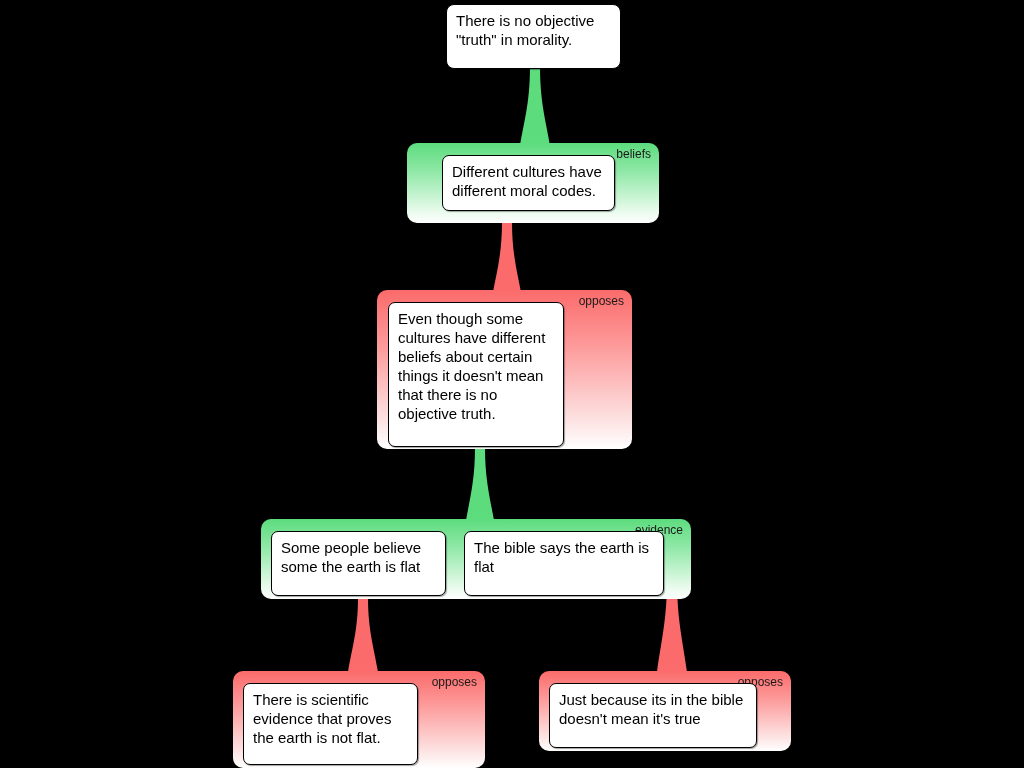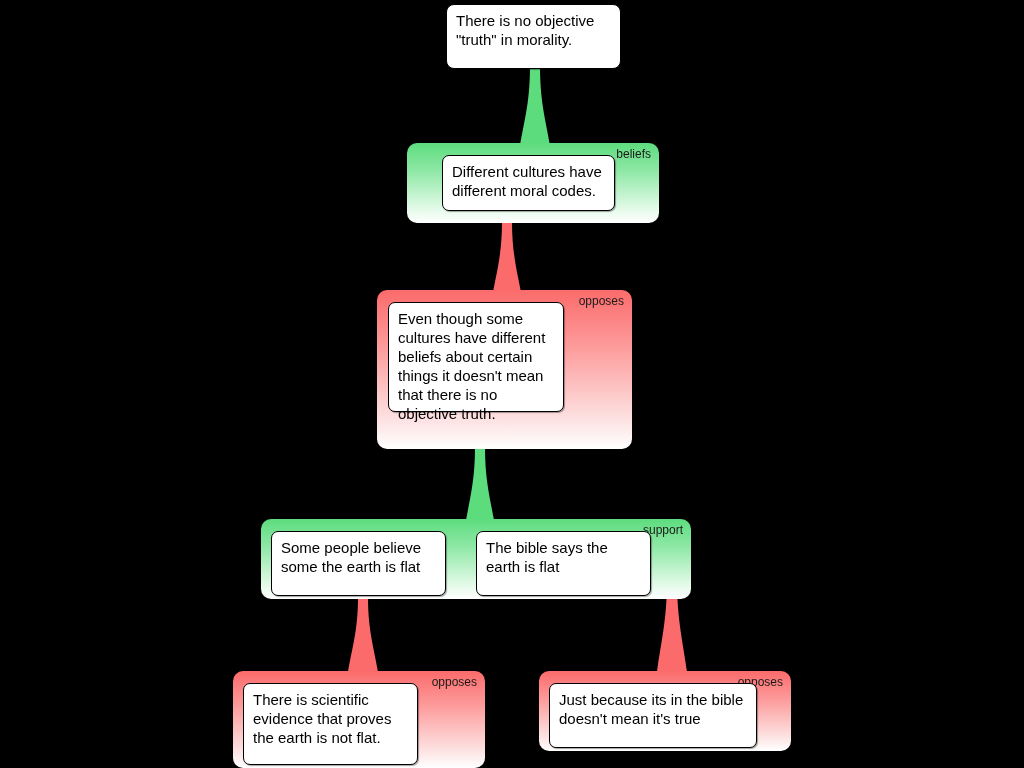--- a/index.html
+++ b/index.html
@@ -88,38 +88,38 @@
 
   <div class="group supports" style="left:407px; top:143px; width:252px; height:80px;">
     <span class="group-label">beliefs</span>
   </div>
 
   <div class="group opposes" style="left:377px; top:290px; width:255px; height:159px;">
     <span class="group-label">opposes</span>
   </div>
 
   <div class="group supports" style="left:261px; top:519px; width:430px; height:80px;">
-    <span class="group-label">support</span>
+    <span class="group-label">evidence</span>
   </div>
 
   <div class="group opposes" style="left:233px; top:671px; width:252px; height:97px;">
     <span class="group-label">opposes</span>
   </div>
 
   <div class="group opposes" style="left:539px; top:671px; width:252px; height:80px;">
     <span class="group-label">opposes</span>
   </div>
 
   <div class="card root" style="left:446px; top:4px; width:175px; height:65px;">There is no objective "truth" in morality.</div>
 
   <div class="card" style="left:418px; top:155px; width:173px; height:56px;margin-left:24px;">Different cultures have different moral codes.</div>
 
-  <div class="card" style="left:388px; top:302px; width:176px; height:110px;">Even though some cultures have different beliefs about certain things it doesn't mean that there is no objective truth.</div>
+  <div class="card" style="left:388px; top:302px; width:176px; height:145px;">Even though some cultures have different beliefs about certain things it doesn't mean that there is no objective truth.</div>
 
   <div class="card" style="left:271px; top:531px; width:175px; height:65px;">Some people believe some the earth is flat</div>
 
-  <div class="card" style="left:476px; top:531px; width:175px; height:65px;">The bible says the earth is flat</div>
+  <div class="card" style="left:464px; top:531px; width:200px; height:65px;">The bible says the earth is flat</div>
 
   <div class="card" style="left:243px; top:683px; width:175px; height:82px;">There is scientific evidence that proves the earth is not flat.</div>
 
   <div class="card" style="left:549px; top:683px; width:208px; height:65px;">Just because its in the bible doesn't mean it's true</div>
 
 </div>
 
 </body></html>

